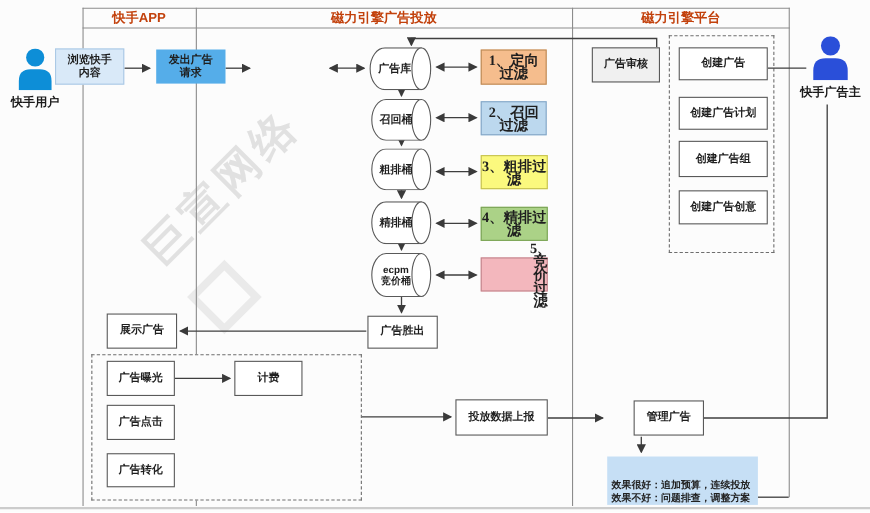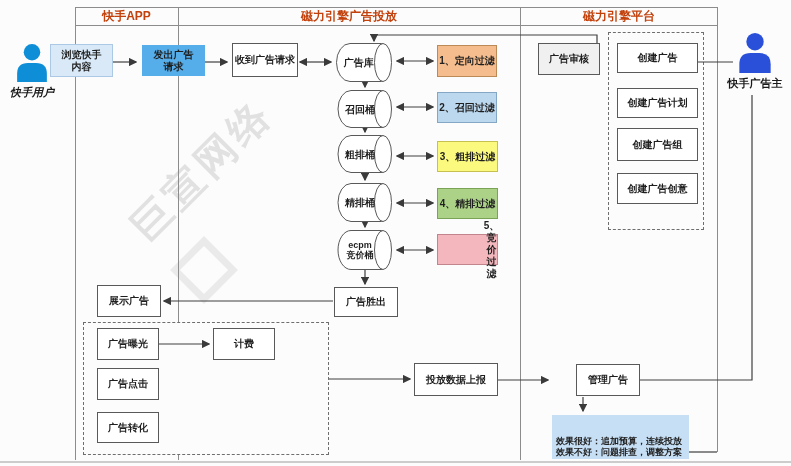--- a/index.html
+++ b/index.html
@@ -39,21 +39,21 @@
   .n-click{left:97px;top:368px;width:62px;height:32px;}
   .n-conv{left:97px;top:412px;width:62px;height:31px;}
   .n-report{left:414px;top:363px;width:84px;height:33px;}
   .n-manage{left:576px;top:364px;width:64px;height:32px;}
   .n-review{left:538px;top:43px;width:62px;height:32px;}
   .n-create{left:617px;top:43px;width:81px;height:30px;}
   .n-plan{left:617px;top:88px;width:81px;height:30px;}
   .n-group{left:617px;top:128px;width:81px;height:33px;}
   .n-idea{left:617px;top:173px;width:81px;height:31px;}
 
-  .filter{font-size:10px;}
+  .filter{font-size:13px;font-family:Liberation Serif, serif;}
   .f1{left:437px;top:45px;width:60px;height:32px;}
   .f2{left:437px;top:92px;width:60px;height:31px;}
   .f3{left:437px;top:141px;width:61px;height:31px;}
   .f4{left:437px;top:188px;width:61px;height:31px;}
   .f5{left:437px;top:234px;width:61px;height:31px;}
 
   
   .dashed{position:absolute;border:1px dashed #6e6e6e;background:#fcfcfc;box-sizing:border-box;}
   .dash-events{left:83px;top:322px;width:246px;height:133px;z-index:2;}
   .dash-create{left:608px;top:32px;width:96px;height:198px;z-index:2;background:transparent;}
@@ -72,21 +72,21 @@
   .c-recall{left:337px;top:90px;width:56px;height:38px;}
   .c-coarse{left:337px;top:135px;width:56px;height:38px;}
   .c-fine{left:337px;top:183px;width:56px;height:39px;}
   .c-ecpm{left:337px;top:230px;width:56px;height:40px;}
   .c-ecpm .cyl-label{font-size:9px;line-height:10px;}
 
   
   .person{position:absolute;z-index:4;text-align:center;}
   .person svg{display:block;margin:0 auto;}
   .person .p-label{margin-top:3px;font-size:11px;font-weight:bold;color:#1a1a1a;white-space:nowrap;}
-  .p-user{left:6px;top:44px;width:52px;font-style:italic;}
+  .p-user{left:6px;top:44px;width:52px;}
   .p-adv{left:727px;top:33px;width:56px;}
 </style>
 </head>
 <body>
 
 <div class="stage">
 
   <div class="watermark">
     <div class="wm-diamond"></div>
     <div class="wm-text">巨宣网络</div>
@@ -154,21 +154,20 @@
   <div class="person p-adv" style="color: rgb(42, 79, 217);">
     <svg width="42" height="40" viewBox="0 0 40 46">
       <circle cx="20" cy="10" r="10" fill="currentColor"></circle>
       <path d="M2 46 V36 Q2 23 15 23 H25 Q38 23 38 36 V46 Z" fill="currentColor"></path>
     </svg>
     <div class="p-label">快手广告主</div>
   </div>
 
   <div class="box n-browse wrap2" style="background-color: rgb(217, 233, 248);">浏览快手内容</div>
   <div class="box n-send wrap2" style="background-color: rgb(85, 173, 233);">发出广告请求</div>
-  <div class="box n-recv">收到广告请求</div>
 
   <div class="cyl c-lib">
     <svg width="58" height="39" viewBox="0 0 58 39">
       <path d="M48 0.5 H15 A13.5 19 0 0 0 15 38.5 H48 Z" fill="#fff" stroke="#595959"></path>
       <ellipse cx="48" cy="19.5" rx="8.5" ry="19" fill="#fff" stroke="#595959"></ellipse>
     </svg>
     <div class="cyl-label">
         <span>广告库</span>
       </div>
   </div>

